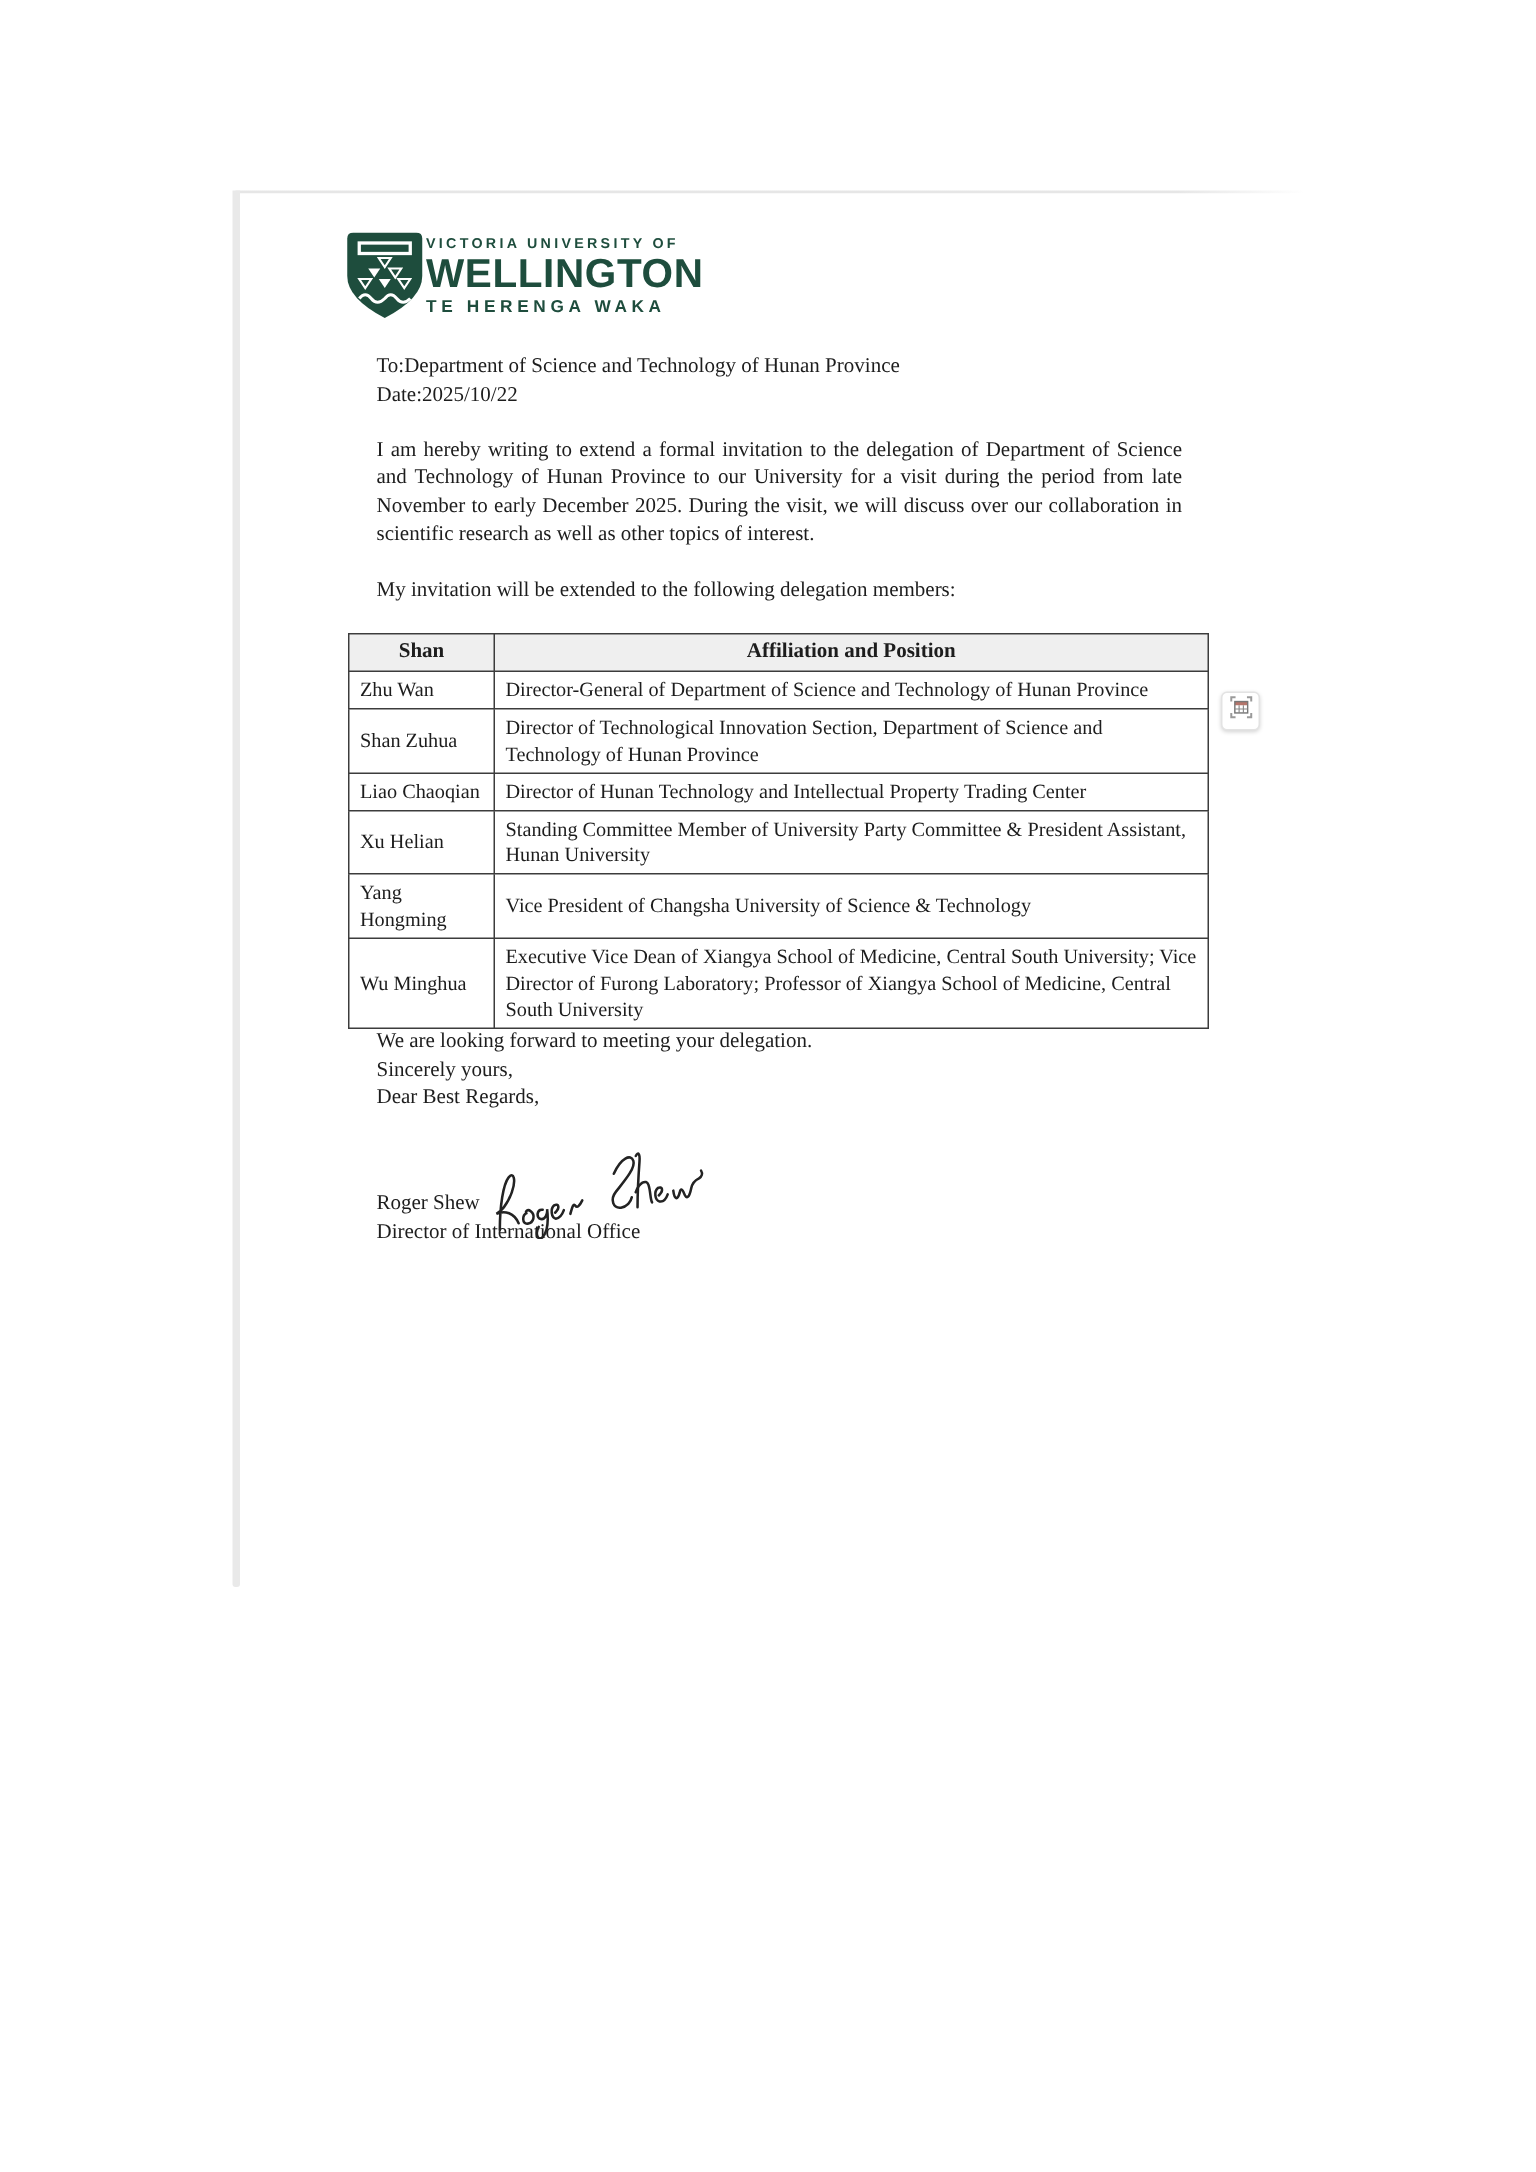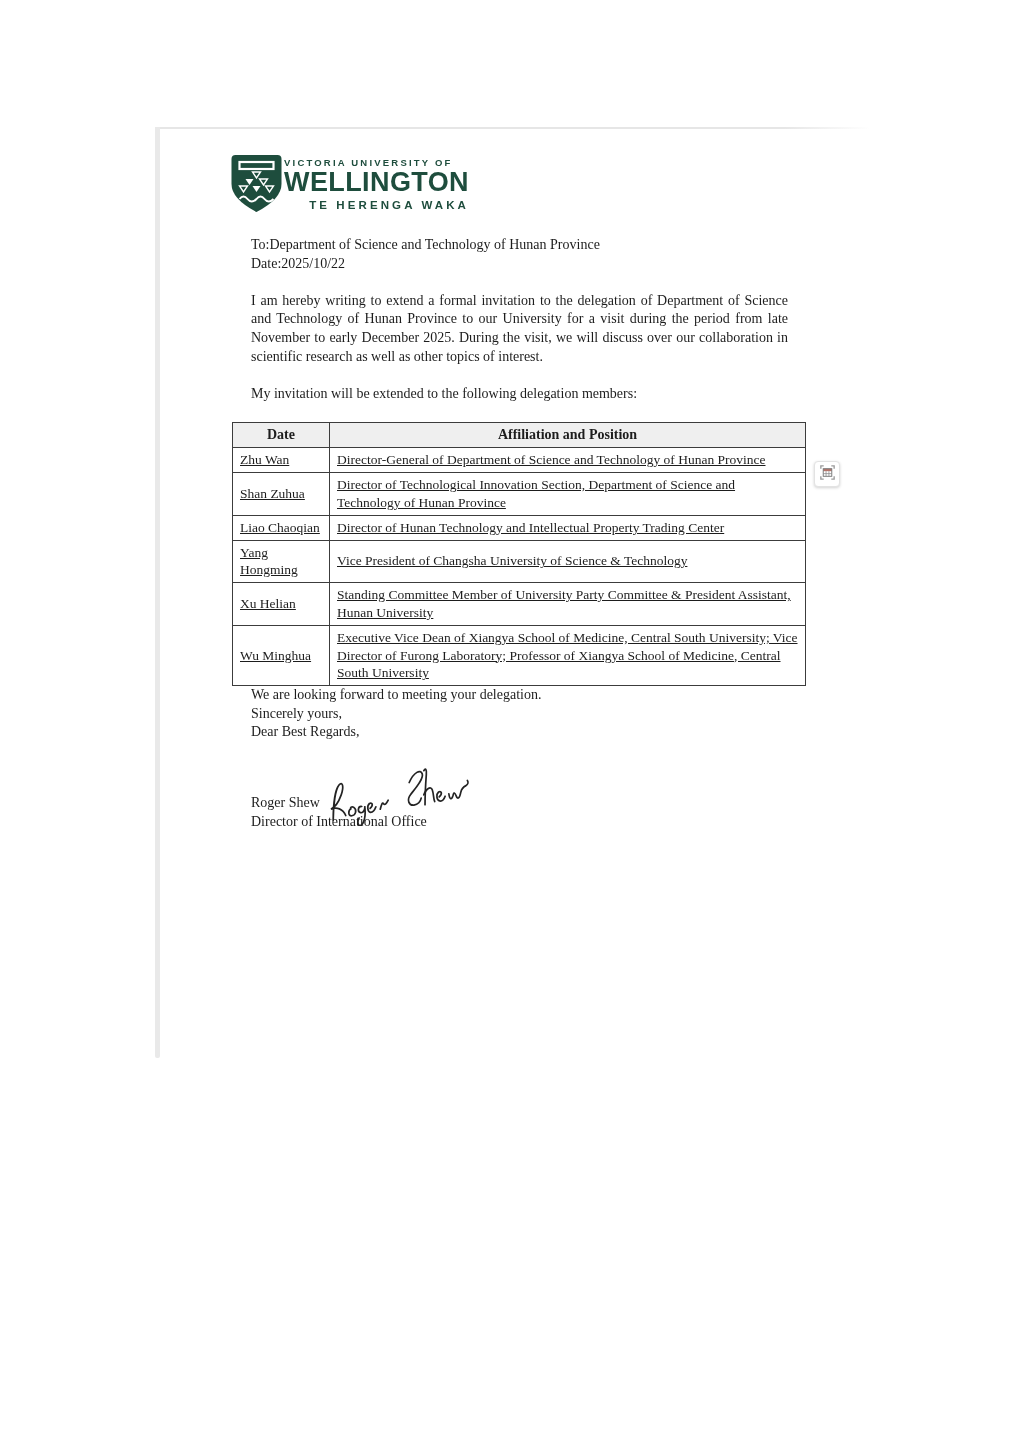--- a/index.html
+++ b/index.html
@@ -13,35 +13,35 @@
   .page-edge-left { left:155px; top:127px; width:5px; height:931px;
     background:#e9e9e9; border-radius:0 0 2px 2px; }
 
   .page { left:160px; top:129px; width:710px; height:929px; background:#ffffff; }
 
   
   .logo { position:absolute; left:71px; top:26px; display:flex; align-items:flex-start; }
   .logo-text { margin-left:2px; font-family:Liberation Sans, sans-serif; padding-top:2px; }
   .logo-line1 { font-size:9.5px; font-weight:700; letter-spacing:2.2px; }
   .logo-line2 { font-size:27px; font-weight:700; letter-spacing:0.4px; line-height:1.02; margin-top:1px; }
-  .logo-line3 { font-size:11.5px; font-weight:700; letter-spacing:3.1px; margin-top:2px;text-align:right; }
+  .logo-line3 { font-size:11.5px; font-weight:700; letter-spacing:3.1px; margin-top:2px; }
 
   
   .letter { position:absolute; left:91px; top:107px; width:537px;
             font-size:14px; line-height:18.6px; color:#1d1d1d; }
   .letter p { margin:0; }
   .gap { margin-top:18.6px !important; }
   .just { text-align:justify; }
 
   table.delegates { border-collapse:collapse; width:574px; margin-left:-19px; margin-top:19px;
                     font-size:13.5px; color:#1d1d1d; }
   .delegates th, .delegates td { border:1px solid #3c3c3c; }
   .delegates th { background:#efefef; font-size:14px; font-weight:700;
                   text-align:center; padding:3px 4px; line-height:18px; }
-  .delegates td { padding:3px 7px; line-height:17.8px; vertical-align:middle;text-decoration:underline; }
+  .delegates td { padding:3px 7px; line-height:17.8px; vertical-align:middle; }
   .delegates td:first-child { width:97px; }
 
   .after1 { margin-top:16px; }
   .after2 { margin-top:19px; }
   .closing1 { margin-top:19px; }
   .closing2 { margin-top:18px; }
   .sig-row { margin-top:52px; position:relative; height:19px; }
   .sig-svg { position:absolute; left:72px; top:-28px; }
   .title-line { margin-top:20px; }
 
@@ -81,44 +81,44 @@
 
   <div class="letter">
     <p>To:Department of Science and Technology of Hunan Province</p>
     <p>Date:2025/10/22</p>
     <p class="gap just">I am hereby writing to extend a formal invitation to the delegation of Department of Science and Technology of Hunan Province to our University for a visit during the period from late November to early December 2025. During the visit, we will discuss over our collaboration in scientific research as well as other topics of interest.</p>
     <p class="gap">My invitation will be extended to the following delegation members:</p>
 
     <table class="delegates">
       <thead>
         <tr>
-          <th>Date</th>
+          <th>Shan</th>
           <th>Affiliation and Position</th>
         </tr>
       </thead>
       <tbody>
           <tr>
             <td>Zhu Wan</td>
             <td>Director-General of Department of Science and Technology of Hunan Province</td>
           </tr>
           <tr>
             <td>Shan Zuhua</td>
             <td>Director of Technological Innovation Section, Department of Science and Technology of Hunan Province</td>
           </tr>
           <tr>
             <td>Liao Chaoqian</td>
             <td>Director of Hunan Technology and Intellectual Property Trading Center</td>
           </tr>
           <tr>
+            <td>Xu Helian</td>
+            <td>Standing Committee Member of University Party Committee &amp; President Assistant, Hunan University</td>
+          </tr>
+          <tr>
             <td>Yang Hongming</td>
             <td>Vice President of Changsha University of Science &amp; Technology</td>
-          </tr>
-          <tr>
-            <td>Xu Helian</td>
-            <td>Standing Committee Member of University Party Committee &amp; President Assistant, Hunan University</td>
           </tr>
           <tr>
             <td>Wu Minghua</td>
             <td>Executive Vice Dean of Xiangya School of Medicine, Central South University; Vice Director of Furong Laboratory; Professor of Xiangya School of Medicine, Central South University</td>
           </tr>
         </tbody>
     </table>
 
     <p class="after2">We are looking forward to meeting your delegation.</p>
     <p class="closing1">Sincerely yours,</p>

